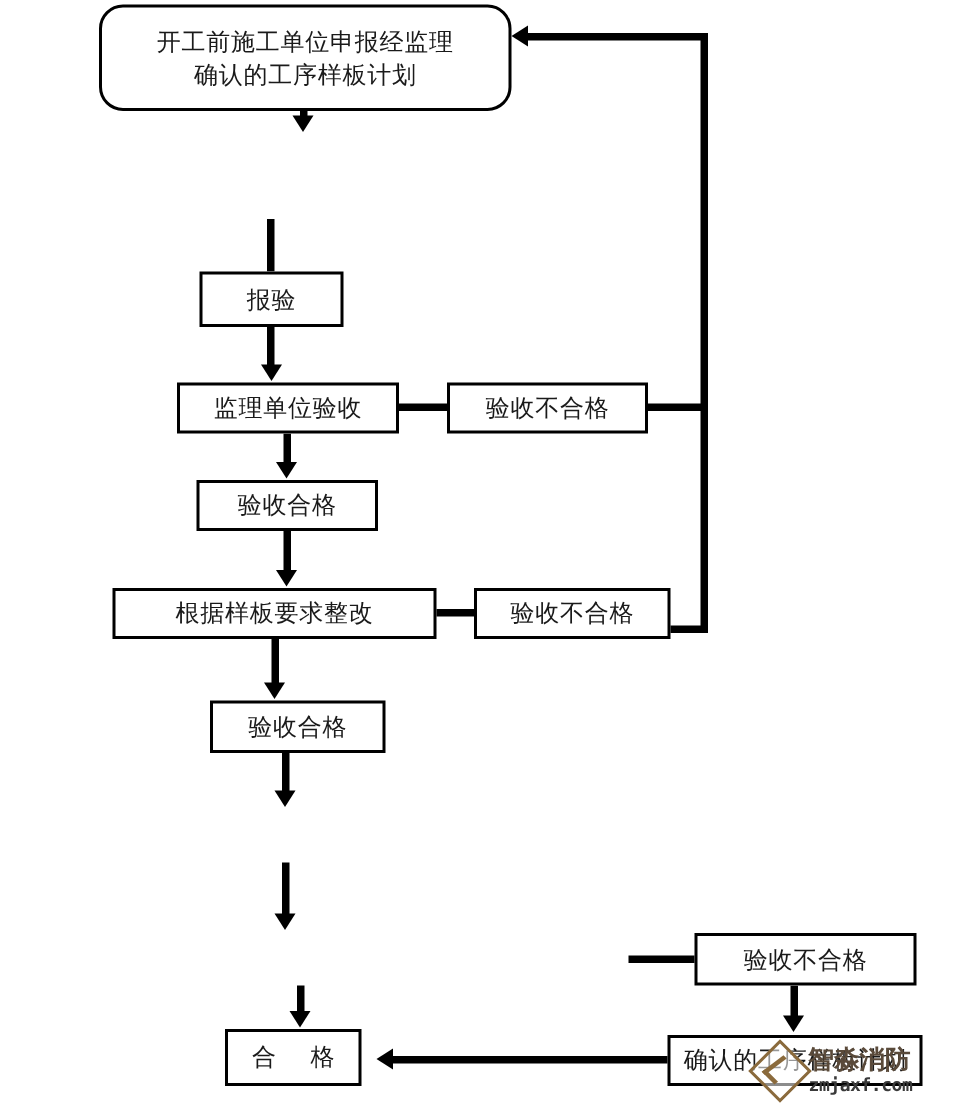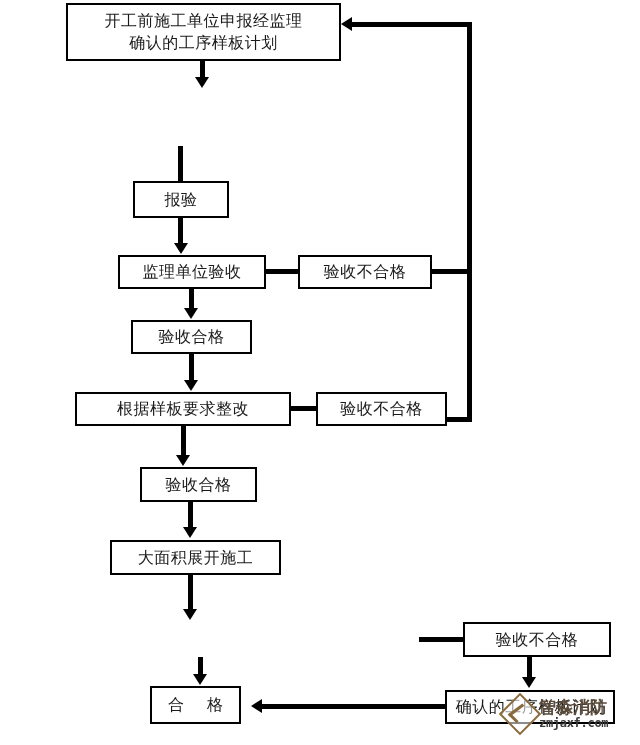--- a/index.html
+++ b/index.html
@@ -97,39 +97,38 @@
     color: #3a3a3a;
     font-family: "DejaVu Sans Mono", "Liberation Mono", monospace;
     letter-spacing: -0.3px;
   }
 </style>
 </head>
 <body>
 
 <div id="canvas">
 
-  <div class="node two-line" style="left:66px; top:3px; width:275px; height:58px;">开工前施工单位申报经监理
+  <div class="node two-line" style="left:66px; top:3px; width:275px; height:71px;border-radius:16px;">开工前施工单位申报经监理
 确认的工序样板计划</div>
 
 
   <div class="node" style="left:133px; top:181px; width:96px; height:37px;">报验</div>
 
   <div class="node" style="left:118px; top:255px; width:148px; height:34px;">监理单位验收</div>
 
   <div class="node" style="left:298px; top:255px; width:134px; height:34px;">验收不合格</div>
 
   <div class="node" style="left:131px; top:320px; width:121px; height:34px;">验收合格</div>
 
   <div class="node" style="left:75px; top:392px; width:216px; height:34px;">根据样板要求整改</div>
 
   <div class="node" style="left:316px; top:392px; width:131px; height:34px;">验收不合格</div>
 
   <div class="node" style="left:140px; top:467px; width:117px; height:35px;">验收合格</div>
 
-  <div class="node" style="left:110px; top:540px; width:171px; height:35px;">大面积展开施工</div>
 
 
   <div class="node" style="left:463px; top:622px; width:148px; height:35px;">验收不合格</div>
 
   <div class="node spaced" style="left:150px; top:686px; width:91px; height:38px;">合    格</div>
 
   <div class="node" style="left:445px; top:690px; width:170px; height:34px;">确认的工序样板计划</div>
 
   <div class="conn" style="left:200px; top:61px; width:5px; height:18px;"></div>
   <div class="arrow-down" style="left:195px; top:77px;"></div>

